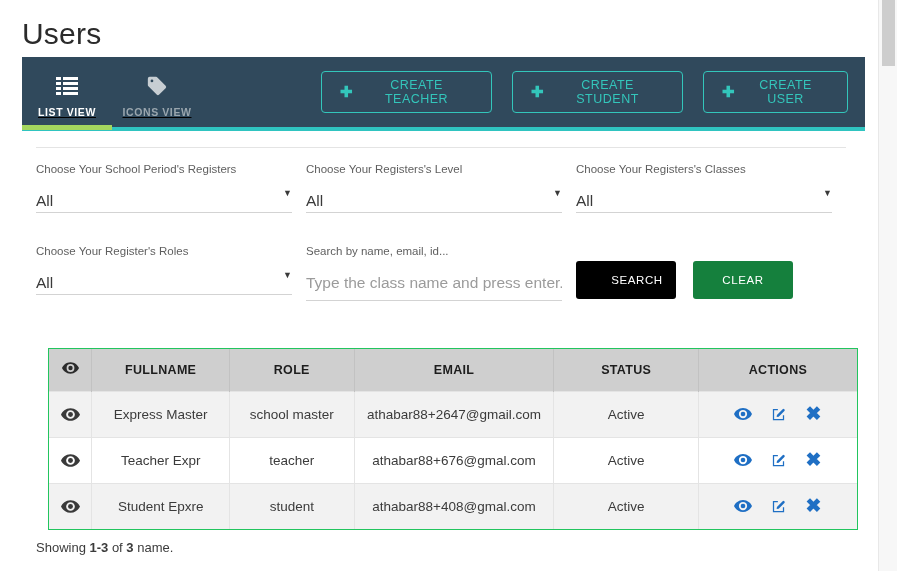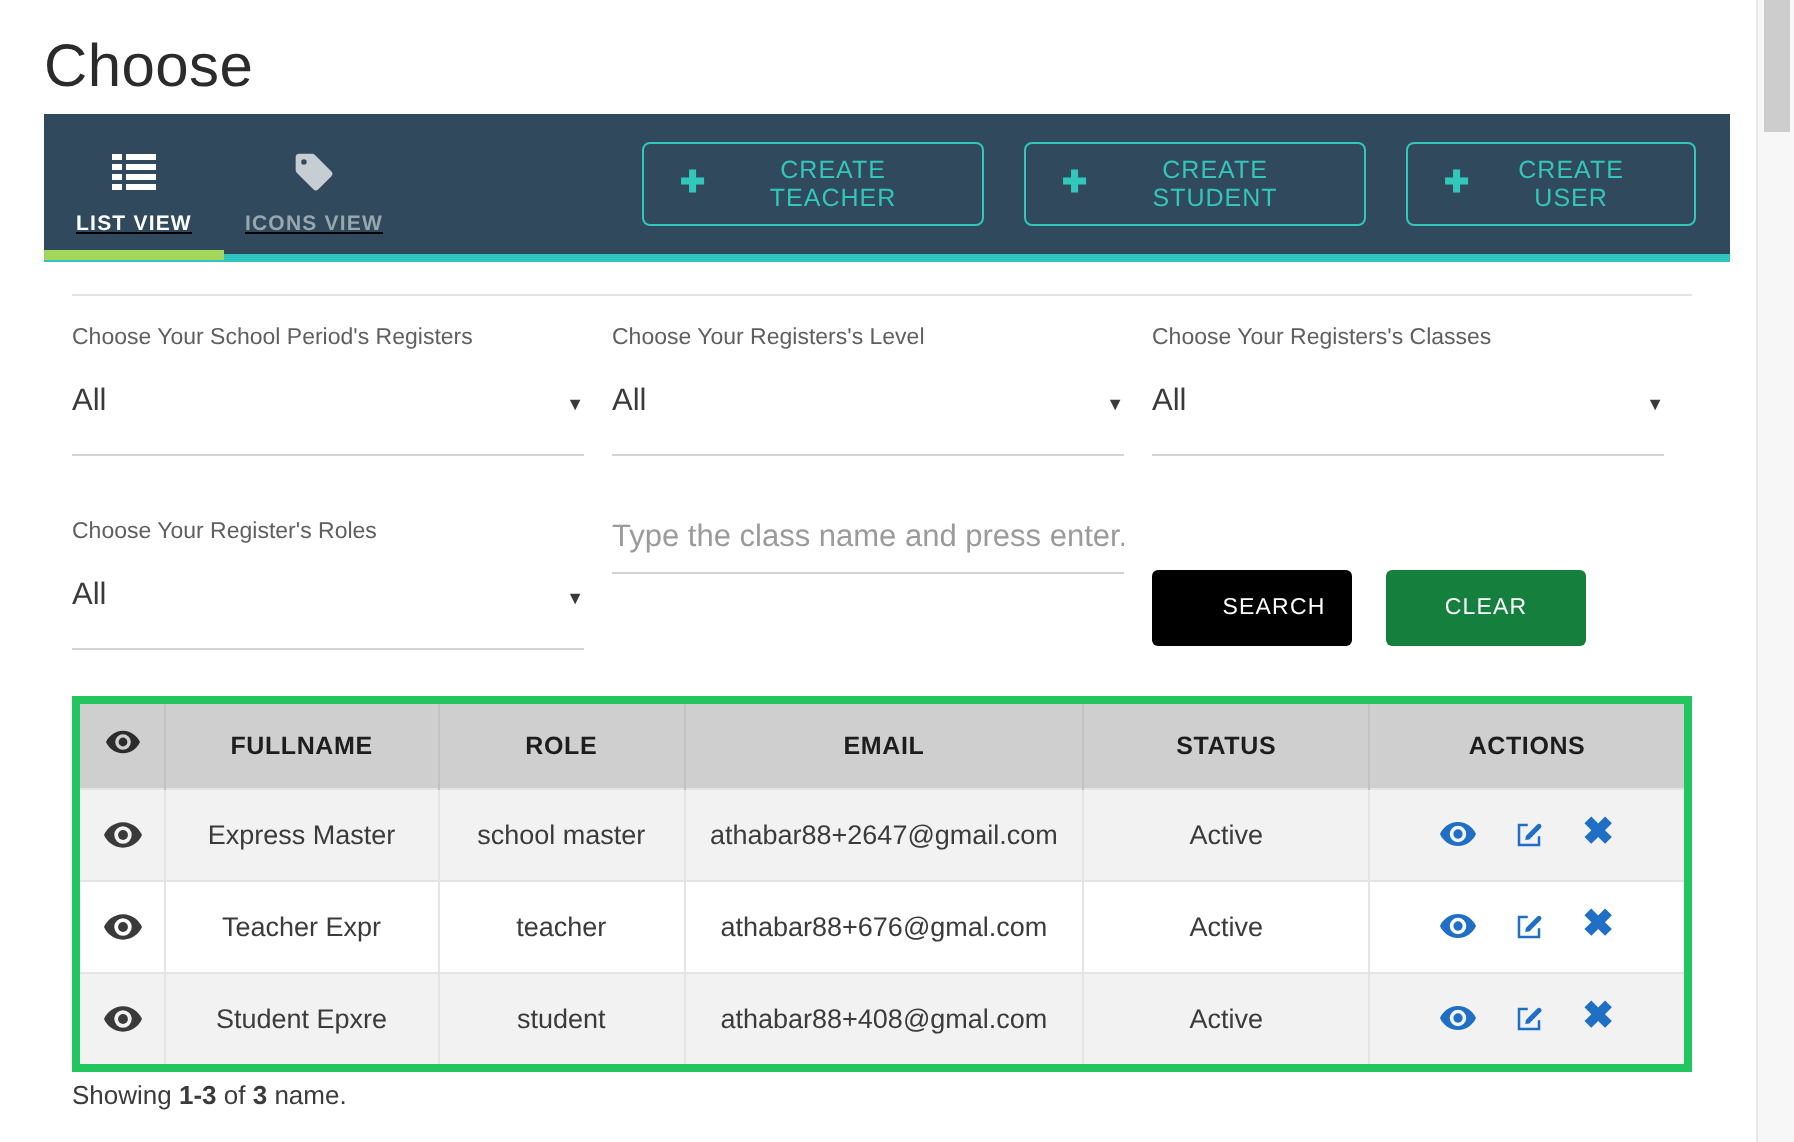--- a/index.html
+++ b/index.html
@@ -133,23 +133,23 @@
   .field-label {
     font-size: 11.5px;
     color: #5f5f5f;
     margin-bottom: 17px;
     display: block;
     white-space: nowrap;
   }
   .mat-select {
     width: 256px;
     border-bottom: 1px solid #d3d3d3;
-    padding-bottom: 17px;
-    display: flex;
-    align-items: flex-end;
+    padding-bottom: 2px;
+    display: flex;
+    align-items: flex-start;
     justify-content: space-between;
     cursor: pointer;
   }
   .mat-select .value {
     font-size: 15.5px;
     color: #3a3a3a;
   }
   .mat-select .caret {
     font-size: 9px;
     color: #3a3a3a;
@@ -190,23 +190,23 @@
     letter-spacing: 0.6px;
     cursor: pointer;
     font-family: "Liberation Sans", sans-serif;
   }
   .btn-search { background: #000000; padding-left: 28px; }
   .btn-clear { background: #15803d; }
 
   
   .table-wrap {
     position: absolute;
-    left: 36px; top: 348px;
+    left: 48px; top: 348px;
     width: 810px;
-    border: 4px solid #22c55e;
+    border: 1px solid #22c55e;
     background: #fff;
   }
   table { border-collapse: collapse; width: 100%; }
   thead th {
     background: #cfcfcf;
     height: 42px;
     font-size: 12.5px;
     font-weight: bold;
     color: #1d1d1d;
     letter-spacing: 0.3px;
@@ -276,21 +276,21 @@
     background: #cdcdcd;
     border-radius: 0;
   }
 </style>
 </head>
 <body>
 
 <div class="page">
   <div class="content">
 
-    <h1 class="page-title">Choose</h1>
+    <h1 class="page-title">Users</h1>
 
     <div class="toolbar">
 
       <div class="tabs">
         <div class="tab active">
           <span class="tab-icon">
             <svg width="22" height="18" viewBox="0 0 22 18">
               <rect x="0" y="0" width="5" height="3"></rect>
               <rect x="7" y="0" width="15" height="3"></rect>
               <rect x="0" y="5" width="5" height="3"></rect>
@@ -365,20 +365,21 @@
       <div class="filter-row2">
         <div class="filter-col">
           <span class="field-label">Choose Your Register's Roles</span>
           <div class="mat-select">
             <span class="value">All</span>
             <span class="caret">▼</span>
           </div>
         </div>
 
         <div class="filter-col c2">
+          <span class="field-label">Search by name, email, id...</span>
           <div class="mat-input">
             <input type="text" placeholder="Type the class name and press enter..." value="" style="">
           </div>
         </div>
 
         <div class="filter-col c2 search-buttons">
           <button class="btn-solid btn-search">SEARCH</button>
           <button class="btn-solid btn-clear">CLEAR</button>
         </div>
       </div>

